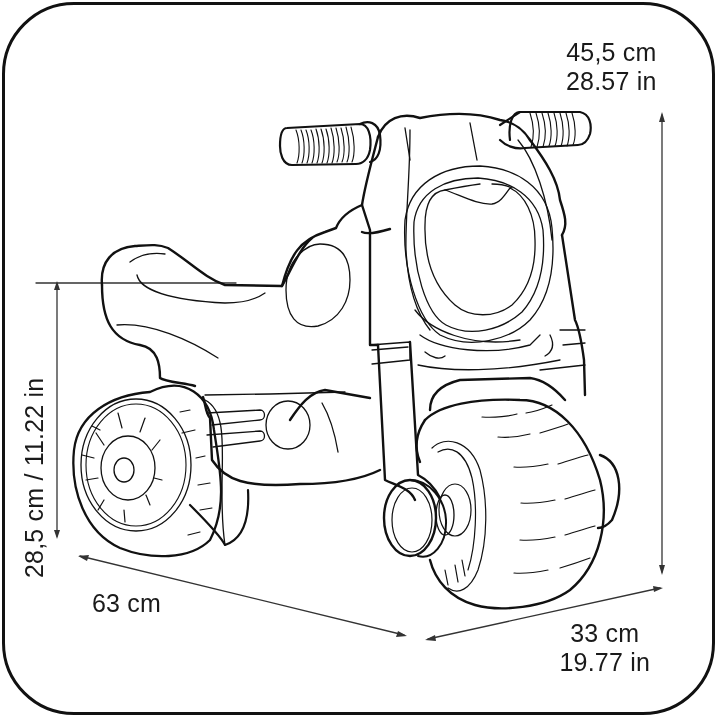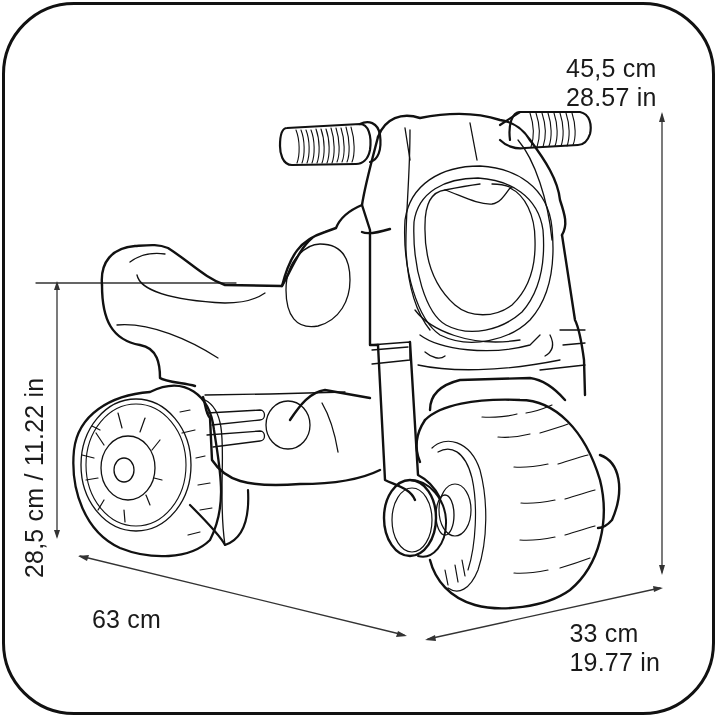--- a/index.html
+++ b/index.html
@@ -7,23 +7,23 @@
     .frame {
       position: absolute; left: 2px; top: 2px; width: 713px; height: 713px;
       border: 3px solid #111111; border-radius: 72px; box-sizing: border-box;
     }
     svg.drawing { position: absolute; left: 0; top: 0; width: 720px; height: 720px; }
     .dim-label {
       position: absolute; color: #1a1a1a; font-size: 25px; line-height: 29px;
       font-family: "Liberation Sans", sans-serif; white-space: nowrap; letter-spacing: 0.2px;
     }
     .dim-label span { display: block; }
-    .label-height-total { left: 566px; top: 38px; text-align: center; margin-top: 16px; }
-    .label-length { left: 92px; top: 589px; text-align: left; margin-top: 16px; }
-    .label-width { right: 60px; top: 619px; text-align: left; }
+    .label-height-total { left: 566px; top: 38px; text-align: right; }
+    .label-length { left: 92px; top: 589px; text-align: left; }
+    .label-width { right: 70px; top: 619px; text-align: center; }
     .label-seat-height {
       left: 20px; top: 578px; transform-origin: 0 0; transform: rotate(-90deg);
       width: 300px; text-align: left;
     }
   </style>
 </head>
 <body>
 
 <div class="frame"></div>
 

